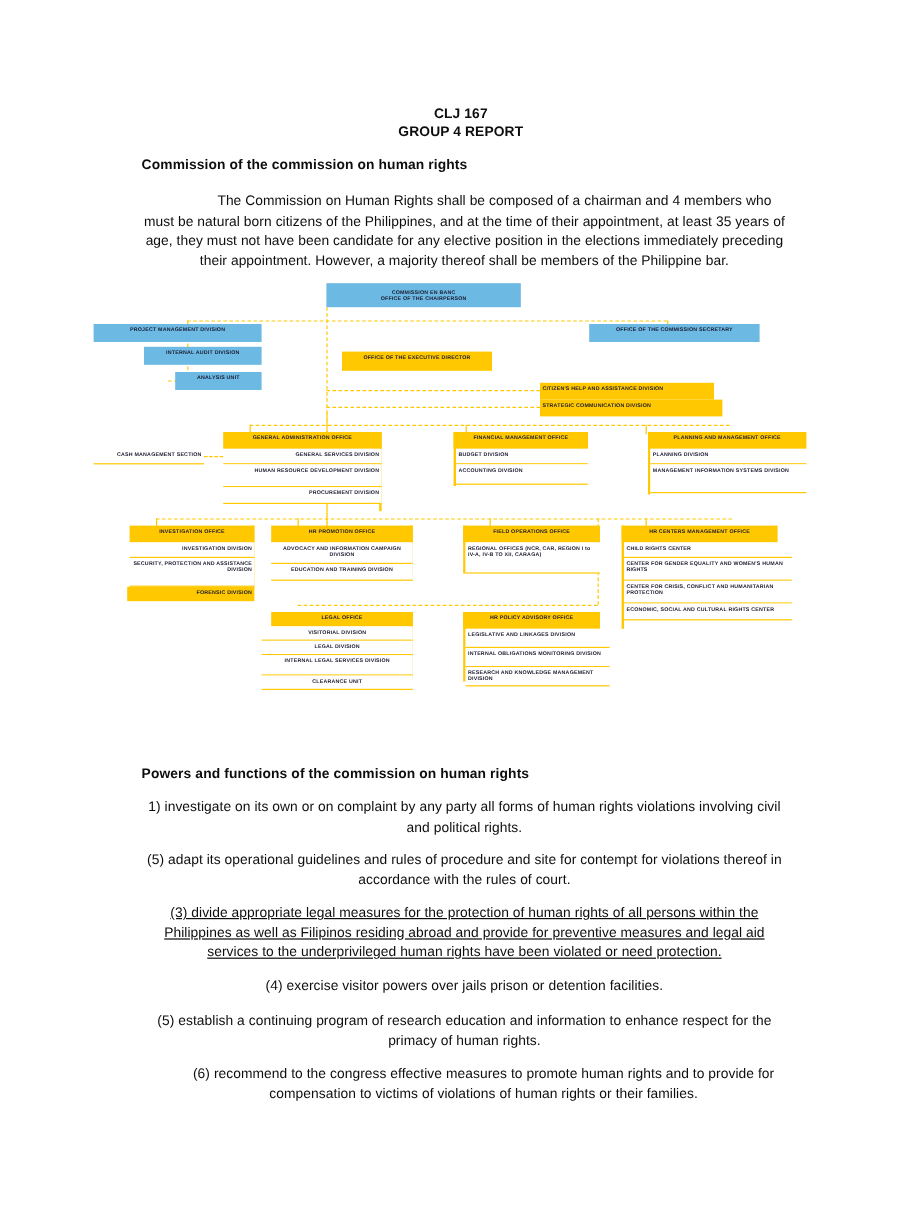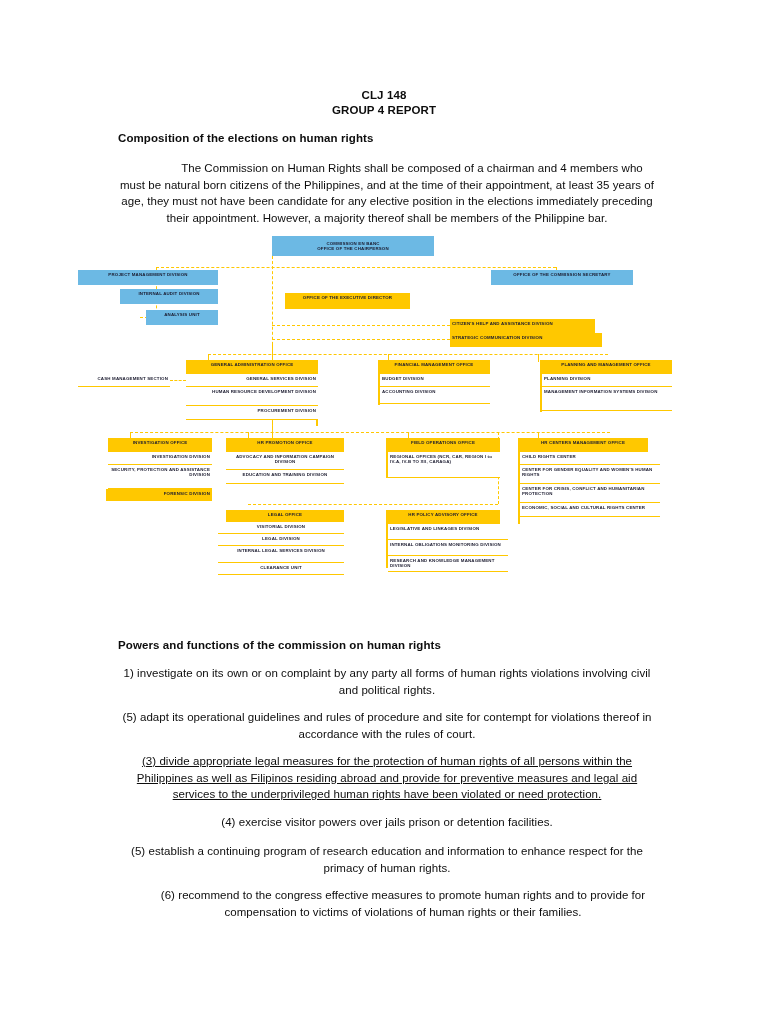--- a/index.html
+++ b/index.html
@@ -114,25 +114,25 @@
     border-top: 1.4px dashed #ffc800;
   }
   .ln-v-solid { position: absolute; width: 1.3px; background: #ffc800; }
 </style>
 </head>
 <body>
 
 <div class="page">
 
   <div class="head-block">
-    <div class="doc-head">CLJ 148</div>
+    <div class="doc-head">CLJ 167</div>
     <div class="doc-head">GROUP 4 REPORT</div>
   </div>
 
-  <div class="section-title" id="title-composition">Composition of the elections on human rights</div>
+  <div class="section-title" id="title-composition">Commission of the commission on human rights</div>
 
   <div class="body-para" id="para-intro">The Commission on Human Rights shall be composed of a chairman and 4 members who must be natural born citizens of the Philippines, and at the time of their appointment, at least 35 years of age, they must not have been candidate for any elective position in the elections immediately preceding their appointment. However, a majority thereof shall be members of the Philippine bar.</div>
 
   <div class="chart">
 
     <div class="ln-v-dash" style="left:194px; top:20px; height:200px;"></div>
 
     <div class="ln-h-dash" style="left:78px; top:31px; width:400px;"></div>
 
     <div class="ln-v-dash" style="left:78px; top:31px; height:51px;"></div>

